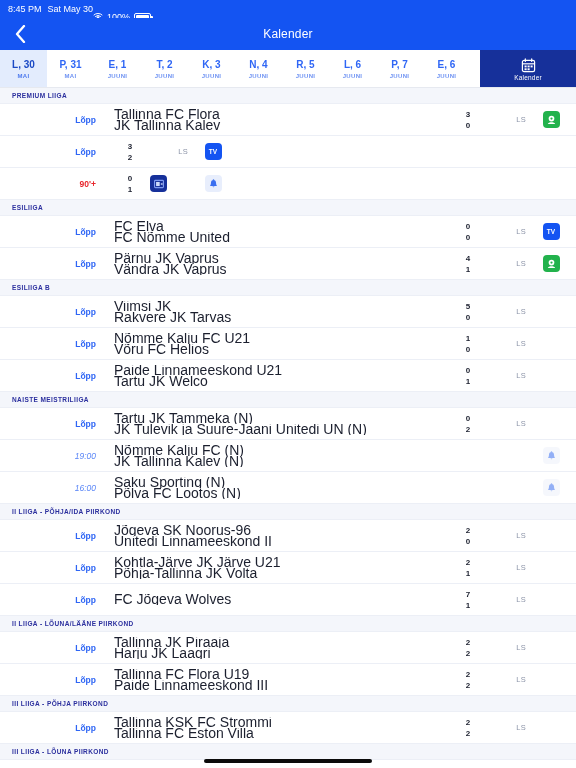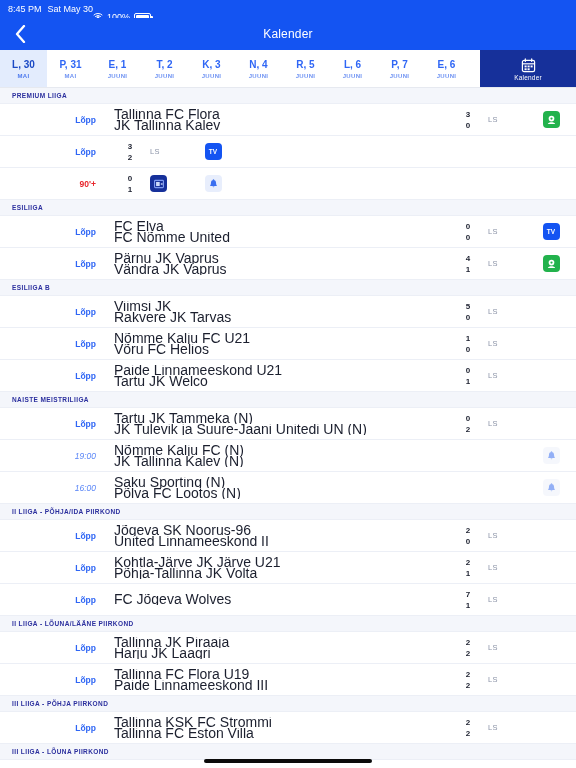--- a/index.html
+++ b/index.html
@@ -85,21 +85,21 @@
   }
   .col-status.live { color: #e8252b; }
   .col-status.upcoming { color: #5b87f7; font-weight: normal; font-style: italic; }
   .col-teams { flex: 1 1 auto; padding-left: 4px; min-width: 0; }
   .team { font-size: 14px; font-weight: normal; color: #1b1f2e; line-height: 11px; white-space: nowrap; overflow: hidden; text-overflow: ellipsis; }
   .col-score {
     width: 40px; flex: 0 0 40px; text-align: center;
     font-size: 8px; font-weight: bold; color: #1b1f2e; line-height: 11px;
   }
   .col-ls {
-    width: 38px; flex: 0 0 38px; text-align: left;
+    width: 38px; flex: 0 0 38px; text-align: right;
     font-size: 7.5px; color: #8c94a8; letter-spacing: .3px;
   }
   .col-action {
     width: 50px; flex: 0 0 50px; display: flex; align-items: center; justify-content: center;
   }
   .badge {
     width: 17px; height: 17px; border-radius: 4px; display: flex;
     align-items: center; justify-content: center; cursor: pointer;
   }
   .badge-green { background: #22b24c; }
@@ -418,21 +418,21 @@
           </div>
         </div>
       </div>
       <div class="section-header">
         <span>II LIIGA - PÕHJA/IDA PIIRKOND</span>
       </div>
       <div class="match-row">
         <div class="col-status">Lõpp</div>
         <div class="col-teams">
           <div class="team">Jõgeva SK Noorus-96</div>
-          <div class="team">United Linnameeskond II</div>
+          <div class="team">Unitedi Linnameeskond II</div>
         </div>
         <div class="col-score">
           <div>2</div>
           <div>0</div>
         </div>
         <div class="col-ls"><span>LS</span></div>
         <div class="col-action"></div>
       </div>
       <div class="match-row">
         <div class="col-status">Lõpp</div>

